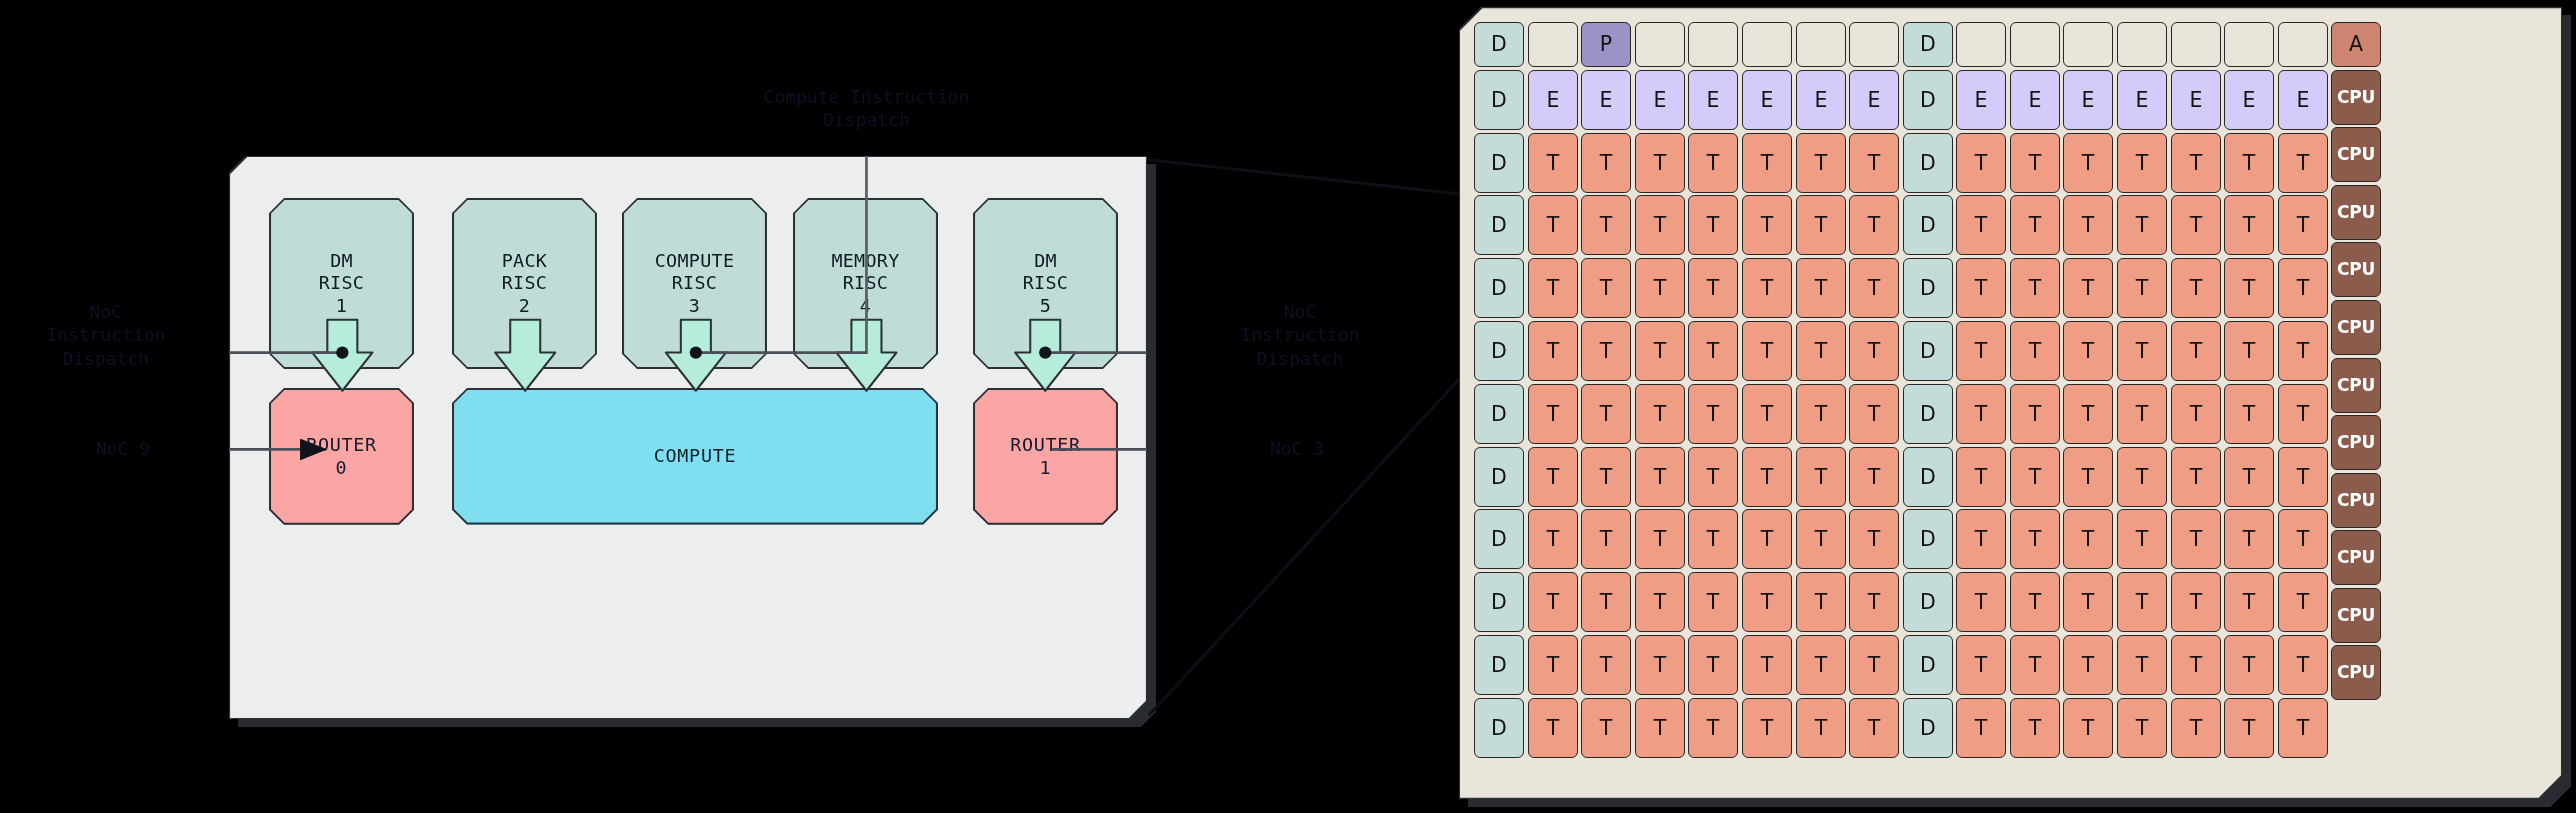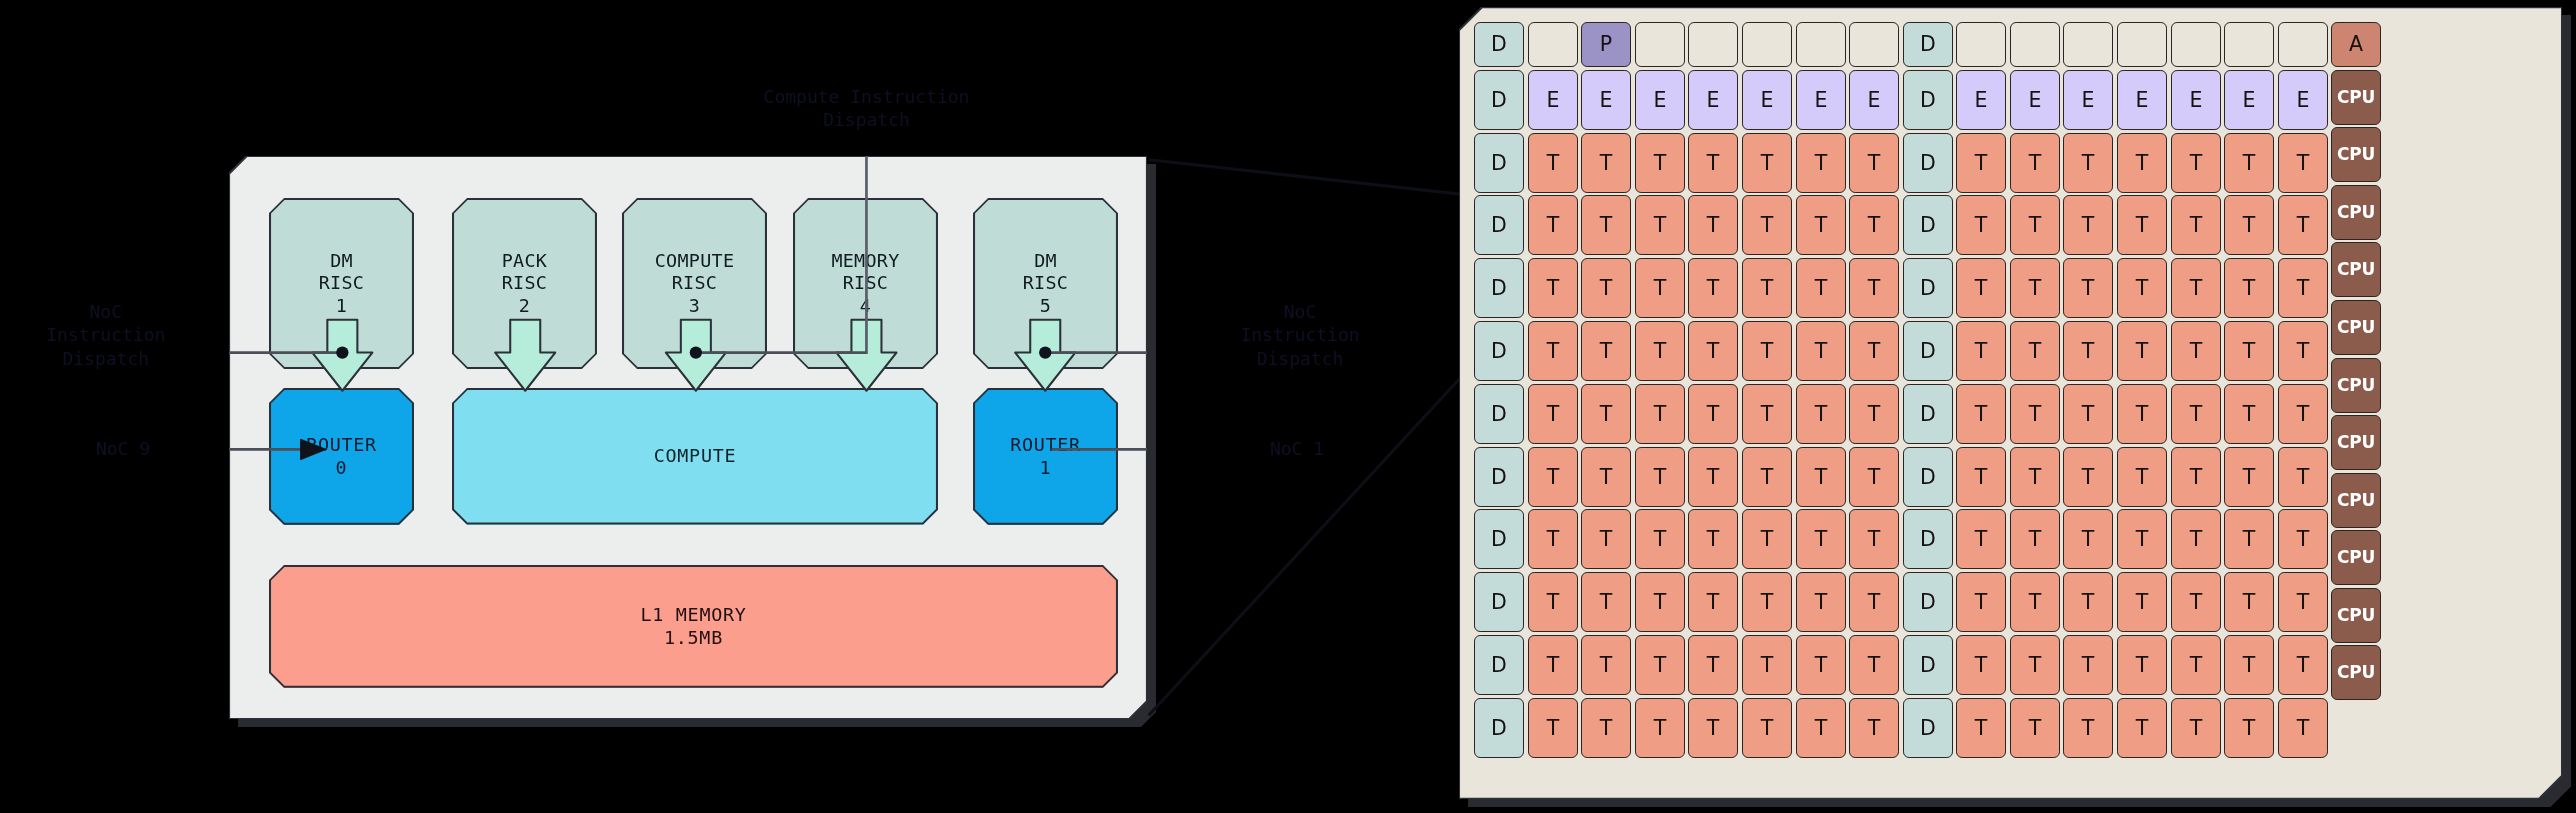--- a/index.html
+++ b/index.html
@@ -37,21 +37,21 @@
     position:absolute;left:229px;top:156px;width:918px;height:563px;pointer-events:none;
   }
 
   .risc{
     background:#bfddd6;color:#101b22;
     font-size:18.4px;letter-spacing:0.3px;
     filter:drop-shadow(0 0 0 #1e2b33);
   }
   .blkline{position:absolute;inset:0;pointer-events:none;}
 
-  .router{background:#0ea5e9;color:#131a2e;font-size:18.4px;letter-spacing:0.7px;}
+  .router{background:#fca5a5;color:#131a2e;font-size:18.4px;letter-spacing:0.7px;}
   .compute-blk{background:#7fdff0;color:#10222b;font-size:18.4px;letter-spacing:0.7px;}
   .l1{background:#fb9e8d;color:#221010;font-size:18.4px;letter-spacing:0.7px;}
 
   .lbl{
     position:absolute;color:#0d1024;font-size:18px;line-height:1.3;
     text-align:center;white-space:pre;pointer-events:none;
     font-family:"DejaVu Sans Mono","Liberation Mono",monospace;
   }
 
   
@@ -170,29 +170,20 @@
   <div class="notch router" id="router1" style="left: 973px; top: 388px; width: 145px; height: 137px; clip-path: polygon(15px 0px, calc(100% - 15px) 0px, 100% 15px, 100% calc(100% - 15px), calc(100% - 15px) 100%, 15px 100%, 0px calc(100% - 15px), 0px 15px);">
       <svg class="blkline" viewBox="0 0 212 200">
         <polygon points="22,1.5 190,1.5 210.5,22 210.5,178 190,198.5 22,198.5 1.5,178 1.5,22" fill="none" stroke="#2c3038" stroke-width="3"></polygon>
       </svg>
       <div style="position: relative; z-index: 2;">
         <div>ROUTER</div>
         <div>1</div>
       </div>
     </div>
 
-  <div class="notch l1" id="l1mem" style="left: 269px; top: 565px; width: 849px; height: 123px; clip-path: polygon(15px 0px, calc(100% - 15px) 0px, 100% 15px, 100% calc(100% - 15px), calc(100% - 15px) 100%, 15px 100%, 0px calc(100% - 15px), 0px 15px);">
-      <svg class="blkline" viewBox="0 0 1244 180">
-        <polygon points="22,1.5 1222,1.5 1242.5,22 1242.5,158 1222,178.5 22,178.5 1.5,158 1.5,22" fill="none" stroke="#2c3038" stroke-width="3"></polygon>
-      </svg>
-      <div style="position: relative; z-index: 2;">
-        <div>L1 MEMORY</div>
-        <div>1.5MB</div>
-      </div>
-    </div>
 
   <svg id="core-arrows" style="position:absolute;left:229px;top:156px;width:918px;height:563px;pointer-events:none;" viewBox="0 0 1345 825">
     <defs>
       <g id="fatarrow">
         <path d="M -22,0 L 22,0 L 22,48 L 44,48 L 0,104 L -44,48 L -22,48 Z" fill="#b6ecda" stroke="#2c3038" stroke-width="3" stroke-linejoin="round"></path>
       </g>
     </defs>
     <g transform="translate(166,240)">
         <use href="#fatarrow"></use>
       </g>
@@ -232,21 +223,21 @@
 
   <div class="lbl" id="lbl-top" style="left: 696px; top: 85px; width: 341px;">Compute Instruction
 Dispatch</div>
   <div class="lbl" id="lbl-ldisp" style="left: 6.8px; top: 300px; width: 198px;">NoC
 Instruction
 Dispatch</div>
   <div class="lbl" id="lbl-lnoc" style="left: 41px; top: 437px; width: 164px;">NoC 9</div>
   <div class="lbl" id="lbl-rdisp" style="left: 1201px; top: 300px; width: 198px;">NoC
 Instruction
 Dispatch</div>
-  <div class="lbl" id="lbl-rnoc" style="left: 1215px; top: 437px; width: 164px;">NoC 1</div>
+  <div class="lbl" id="lbl-rnoc" style="left: 1215px; top: 437px; width: 164px;">NoC 3</div>
 
   <svg id="connectors" viewBox="0 0 3774 1192">
     <path d="M 1683,234 L 2245,296" stroke="#0d0f16" stroke-width="4.5" fill="none"></path>
     <path d="M 1683,1048 L 2263,420" stroke="#0d0f16" stroke-width="4.5" fill="none"></path>
   </svg>
 
   <div id="grid-shadow"></div>
   <div id="grid-body"></div>
   <svg id="grid-outline" viewBox="0 0 1616 1160">
     <polygon points="34,0 1616,0 1616,1126 1582,1160 0,1160 0,34" fill="none" stroke="#2c3038" stroke-width="3"></polygon>

